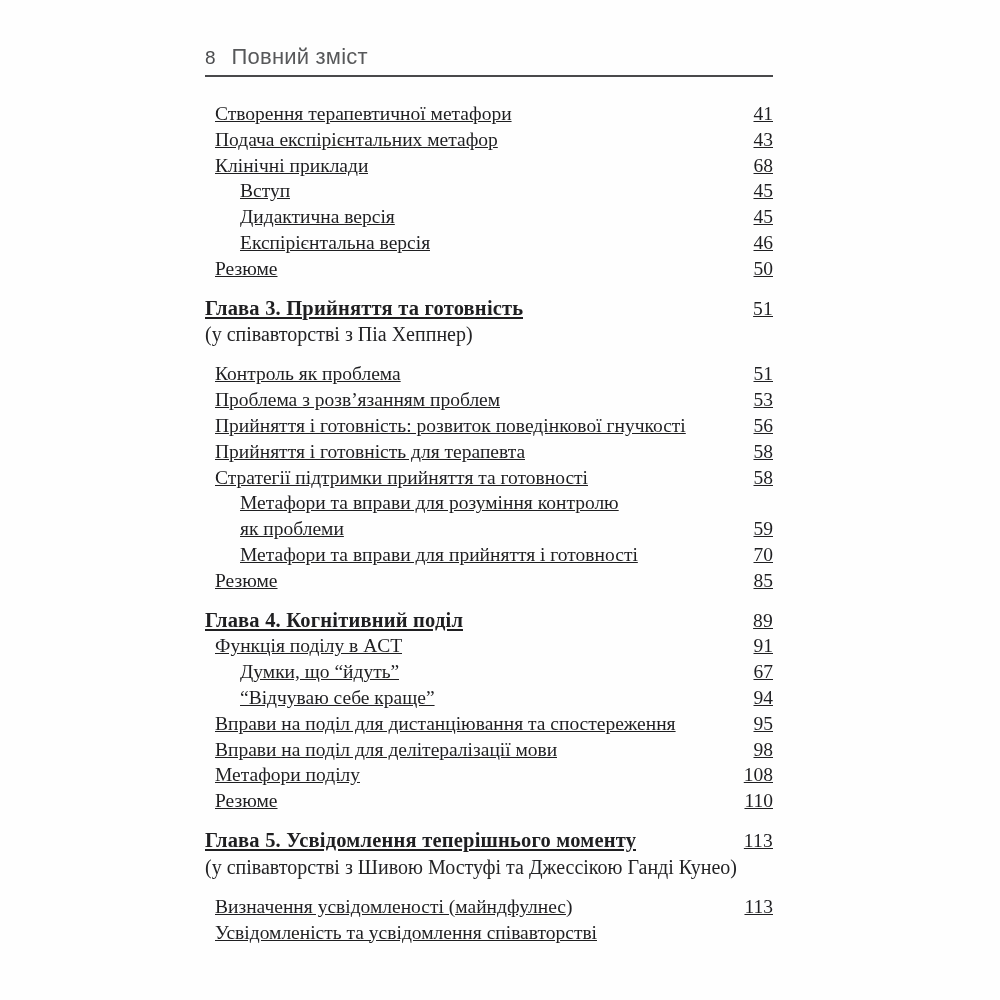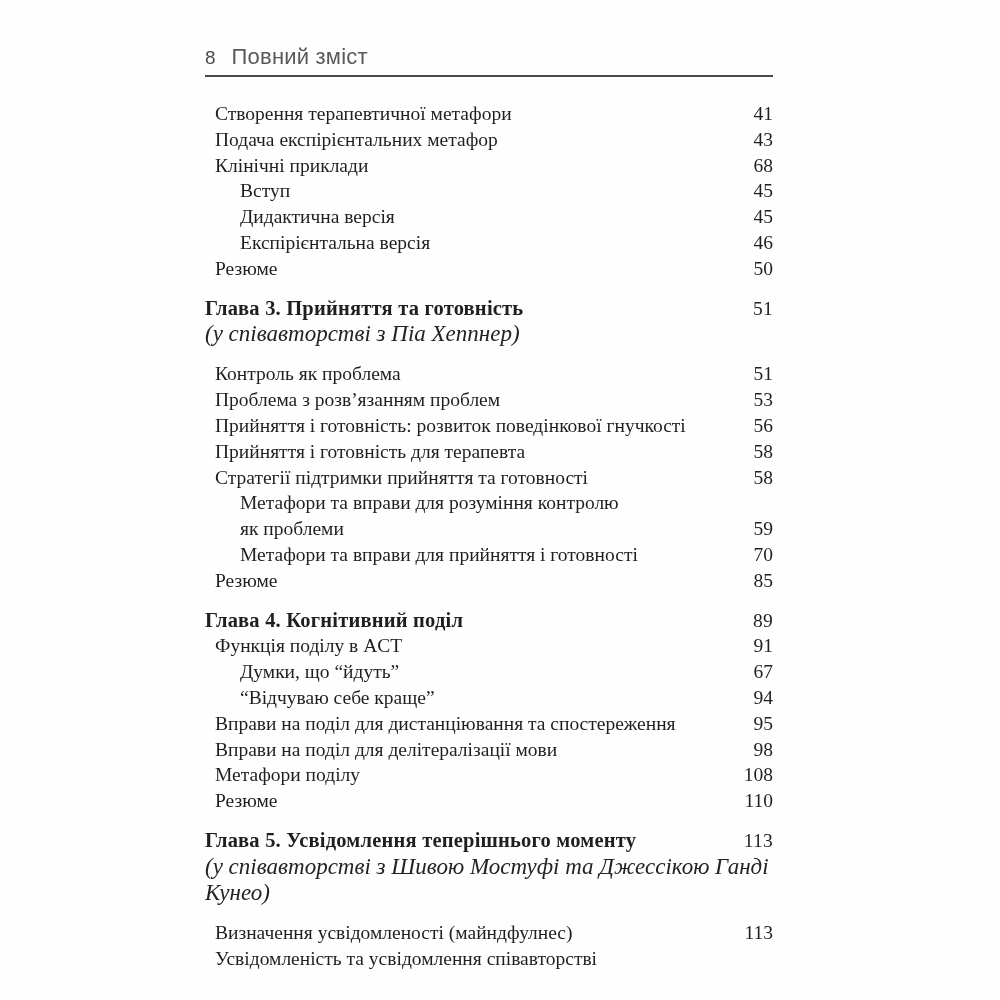--- a/index.html
+++ b/index.html
@@ -47,42 +47,42 @@
     color: #1f1f21;
   }
   .toc-section { margin-top: 14px; }
   .toc-section:first-child { margin-top: 0; }
   .toc-row {
     display: flex;
     justify-content: space-between;
     align-items: flex-start;
     line-height: 25.8px;
     white-space: nowrap;
+    text-decoration: underline;
   }
   .toc-row .label { overflow: hidden; }
   .toc-row .page {
     flex-shrink: 0;
     padding-left: 14px;
     text-align: right;
     min-width: 34px;
   }
   .toc-row.level1 .label { padding-left: 10px; }
   .toc-row.level2 .label { padding-left: 35px; }
   .toc-row.chapter {
     font-weight: bold;
     font-size: 20.5px;
     letter-spacing: 0.2px;
   }
   .toc-row.chapter .page {
     font-weight: normal;
     font-size: 19.5px;
   }
   .subtitle {
-    font-style: italic;
-    font-size: 23px;
+    font-size: 20px;
     line-height: 26px;
     margin-bottom: 14px;
     color: #232325;
   }
 </style>
 </head>
 <body>
 
 <div class="book-page">
   <div class="content">

